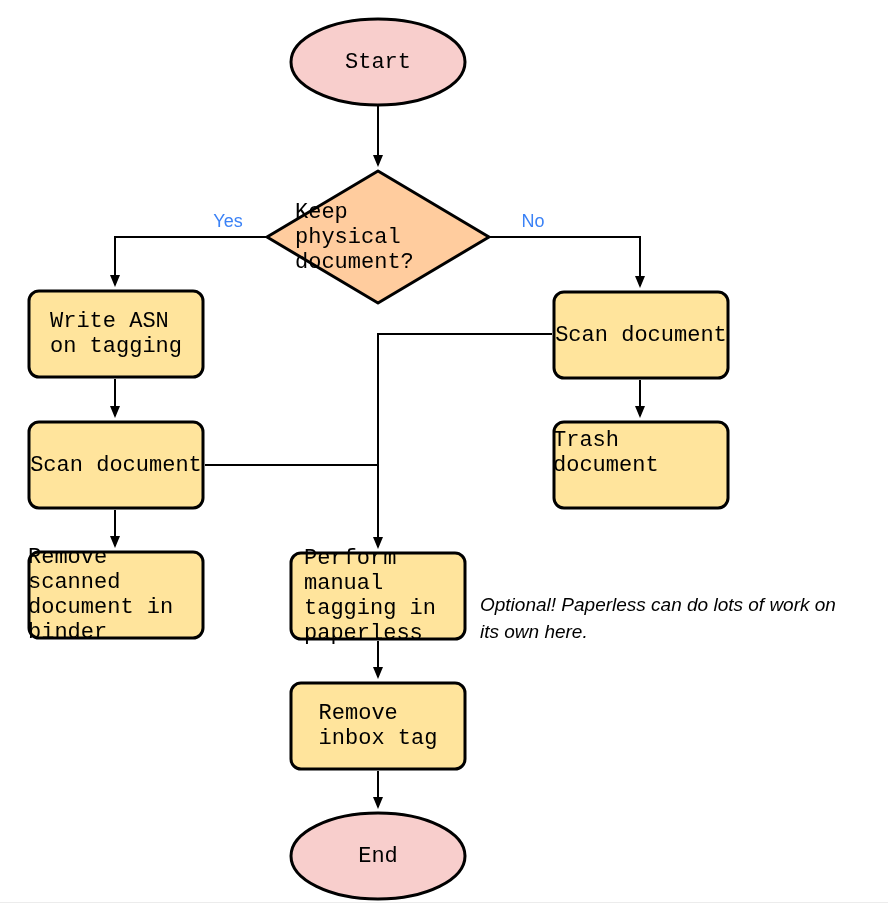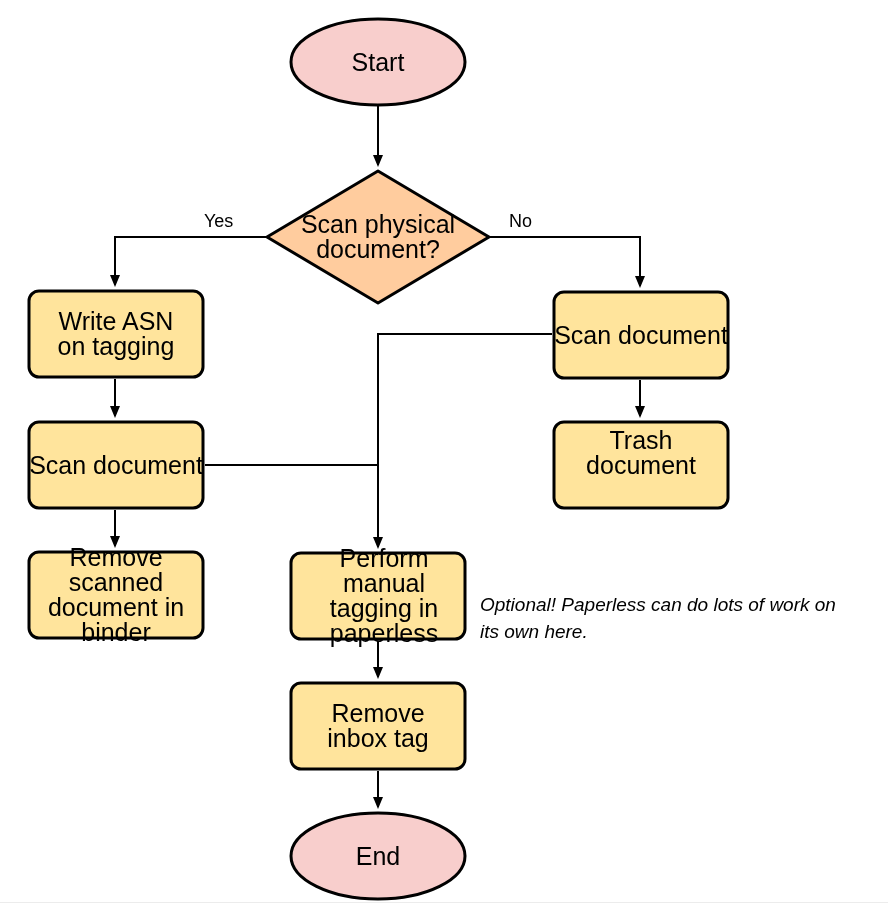--- a/index.html
+++ b/index.html
@@ -13,34 +13,35 @@
     overflow: hidden;
   }
   svg.layer { position: absolute; left: 0; top: 0; }
   .shape { stroke: #000000; stroke-width: 3; }
   .edge  { stroke: #000000; stroke-width: 2; fill: none; }
   .node-label {
     position: absolute;
     display: flex;
     align-items: center;
     justify-content: center;
-    text-align: center;
+    text-align: left;
     white-space: pre-line;
-    font-size: 25px;
+    font-size: 22px;
     line-height: 25px;
     color: #000;
+    font-family: Liberation Mono, monospace;
   }
   .edge-label {
     position: absolute;
     width: 48px;
     height: 22px;
     font-size: 18px;
     line-height: 22px;
-    text-align: left;
-    color: #000000;
+    text-align: center;
+    color: #3b82f6;
   }
   .annotation {
     position: absolute;
     left: 480px;
     top: 591px;
     width: 410px;
     font-size: 19px;
     font-style: italic;
     line-height: 27px;
     white-space: pre-line;
@@ -83,21 +84,21 @@
     <rect class="shape" x="29" y="422" width="174" height="86" rx="10" fill="#ffe49c"></rect>
     <rect class="shape" x="29" y="552" width="174" height="86" rx="10" fill="#ffe49c"></rect>
     <rect class="shape" x="554" y="292" width="174" height="86" rx="10" fill="#ffe49c"></rect>
     <rect class="shape" x="554" y="422" width="174" height="86" rx="10" fill="#ffe49c"></rect>
     <rect class="shape" x="291" y="553" width="174" height="86" rx="10" fill="#ffe49c"></rect>
     <rect class="shape" x="291" y="683" width="174" height="86" rx="10" fill="#ffe49c"></rect>
     <ellipse class="shape" cx="378" cy="856" rx="87" ry="43" fill="#f8cecc"></ellipse>
   </svg>
 
   <div class="node-label" style="left:290px; top:19px;  width:176px; height:86px;">Start</div>
-  <div class="node-label" style="left:295px; top:170px; width:166px; height:134px;">Scan physical
+  <div class="node-label" style="left:295px; top:170px; width:166px; height:134px;">Keep physical
 document?</div>
   <div class="node-label" style="left:28px;  top:290px; width:176px; height:88px;">Write ASN
 on tagging</div>
   <div class="node-label" style="left:28px;  top:421px; width:176px; height:88px;">Scan document</div>
   <div class="node-label" style="left:28px;  top:551px; width:176px; height:88px;">Remove scanned
 document in
 binder</div>
   <div class="node-label" style="left:553px; top:291px; width:176px; height:88px;">Scan document</div>
   <div class="node-label" style="left:553px; top:421px; width:176px; height:64px;">Trash document</div>
   <div class="node-label" style="left:304px; top:552px; width:160px; height:88px;">Perform manual

